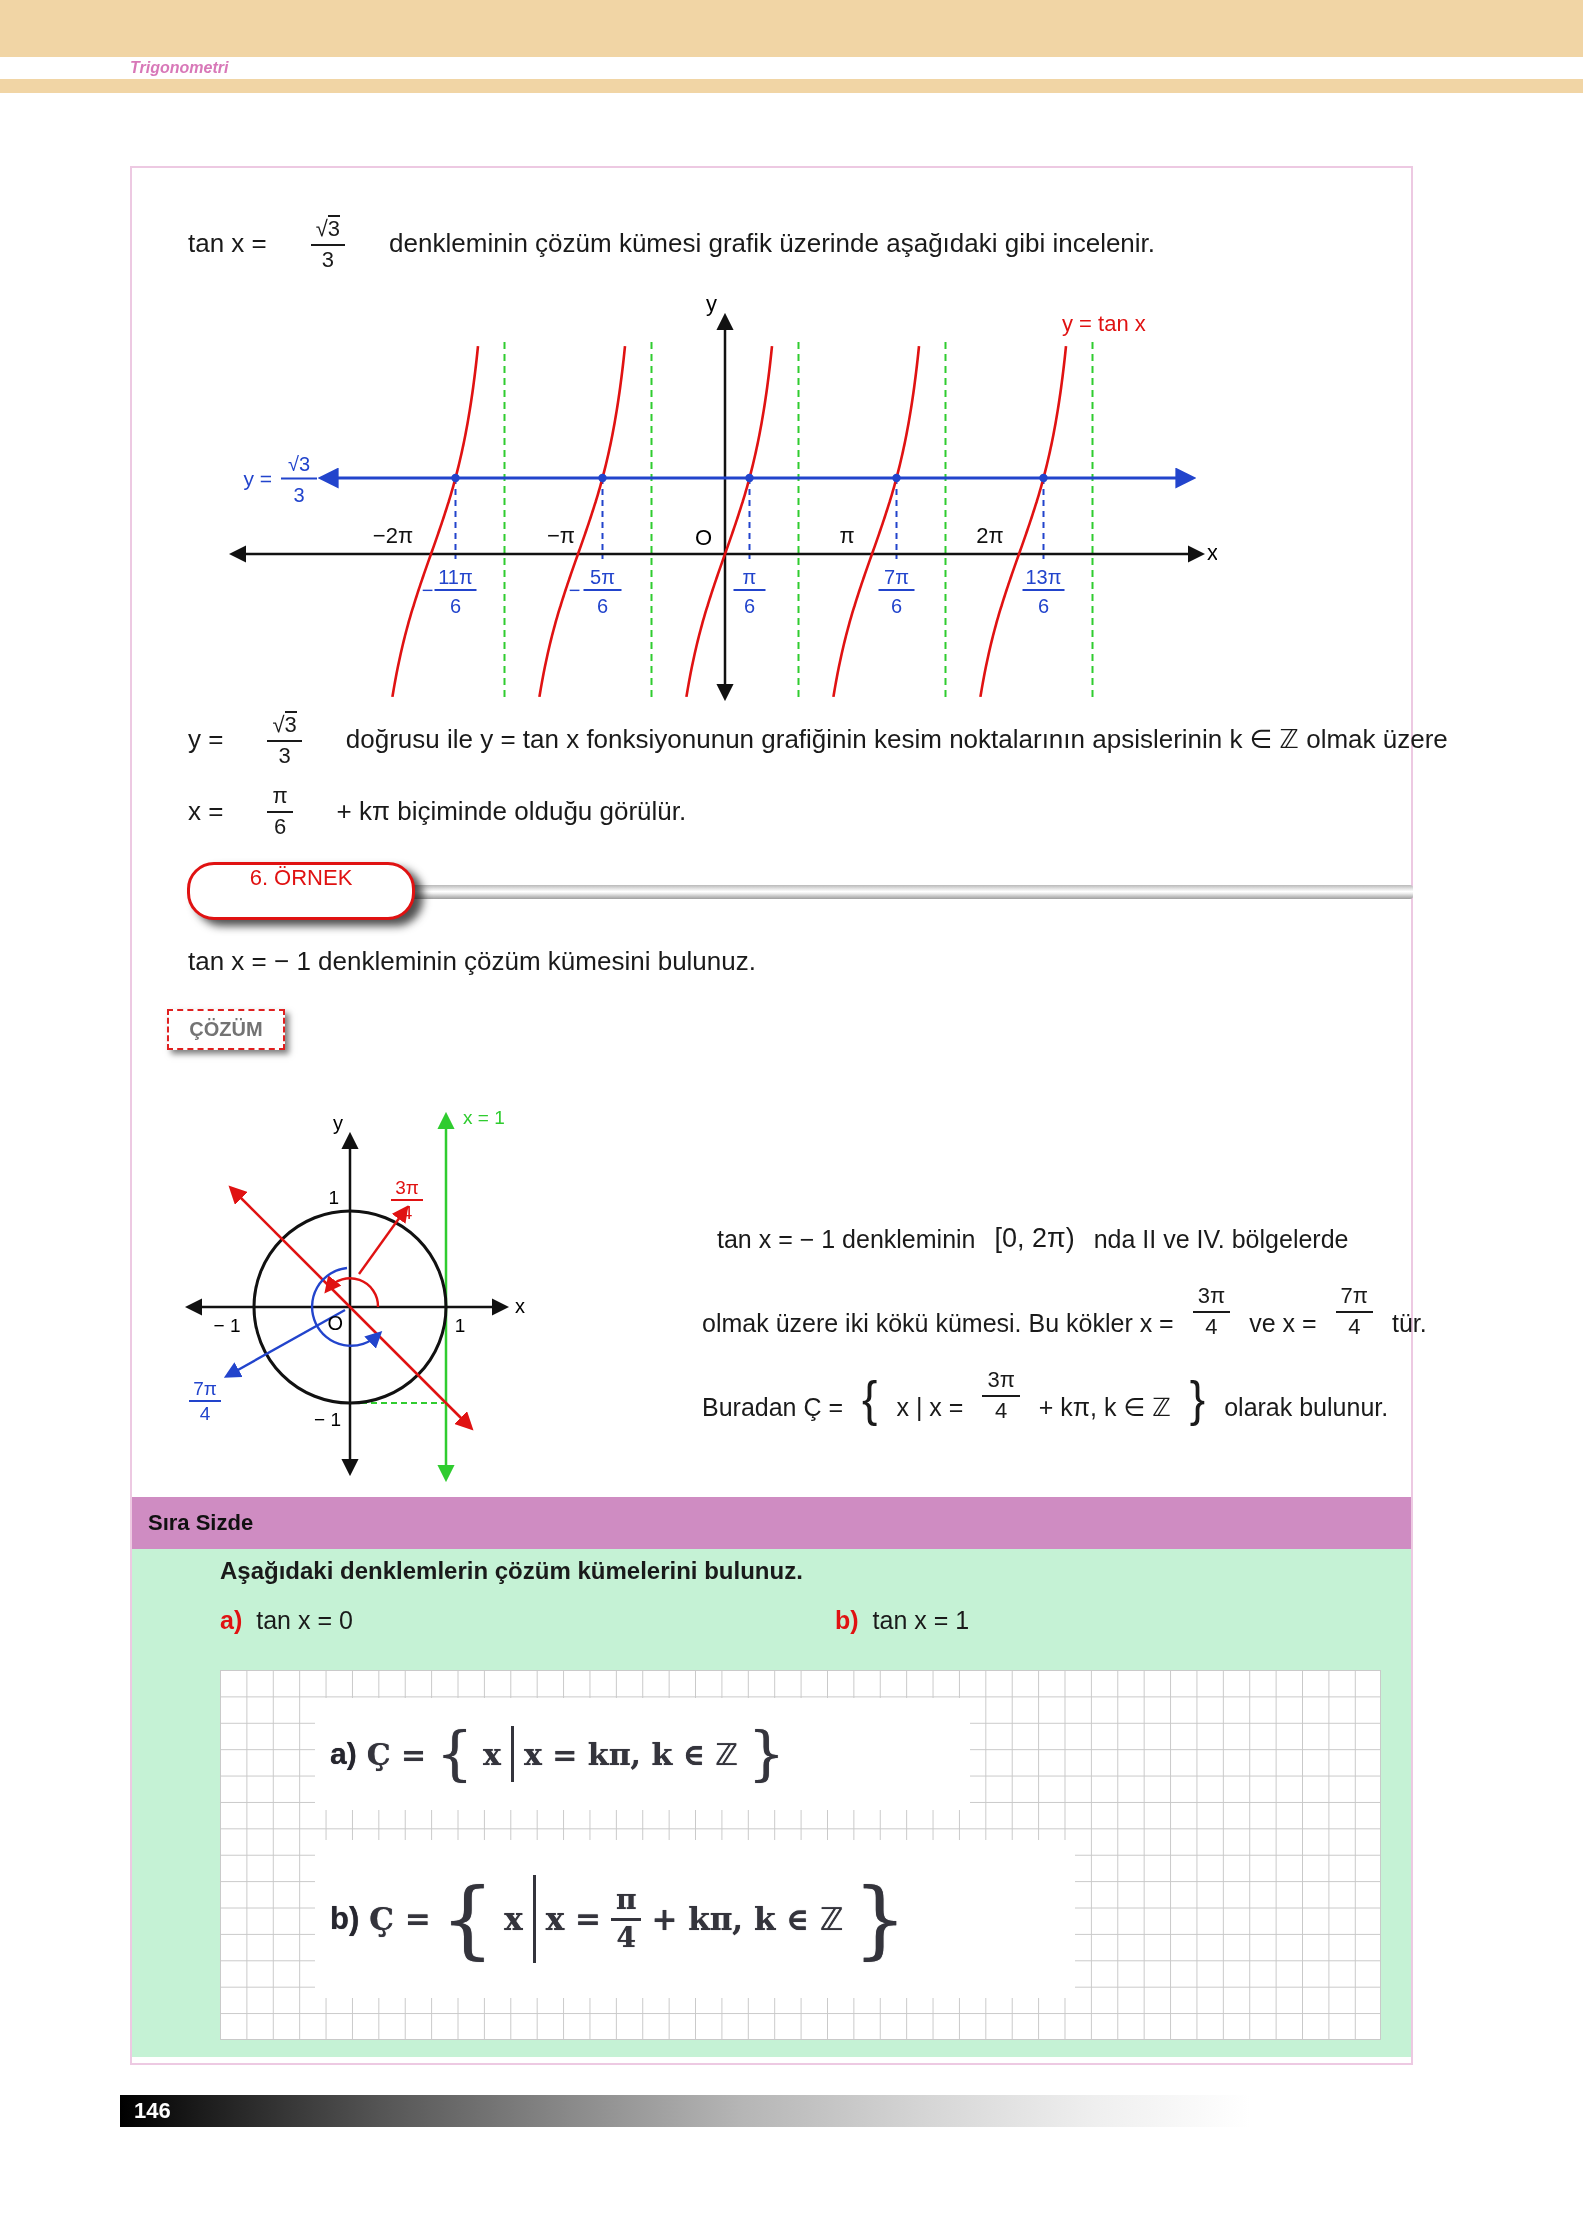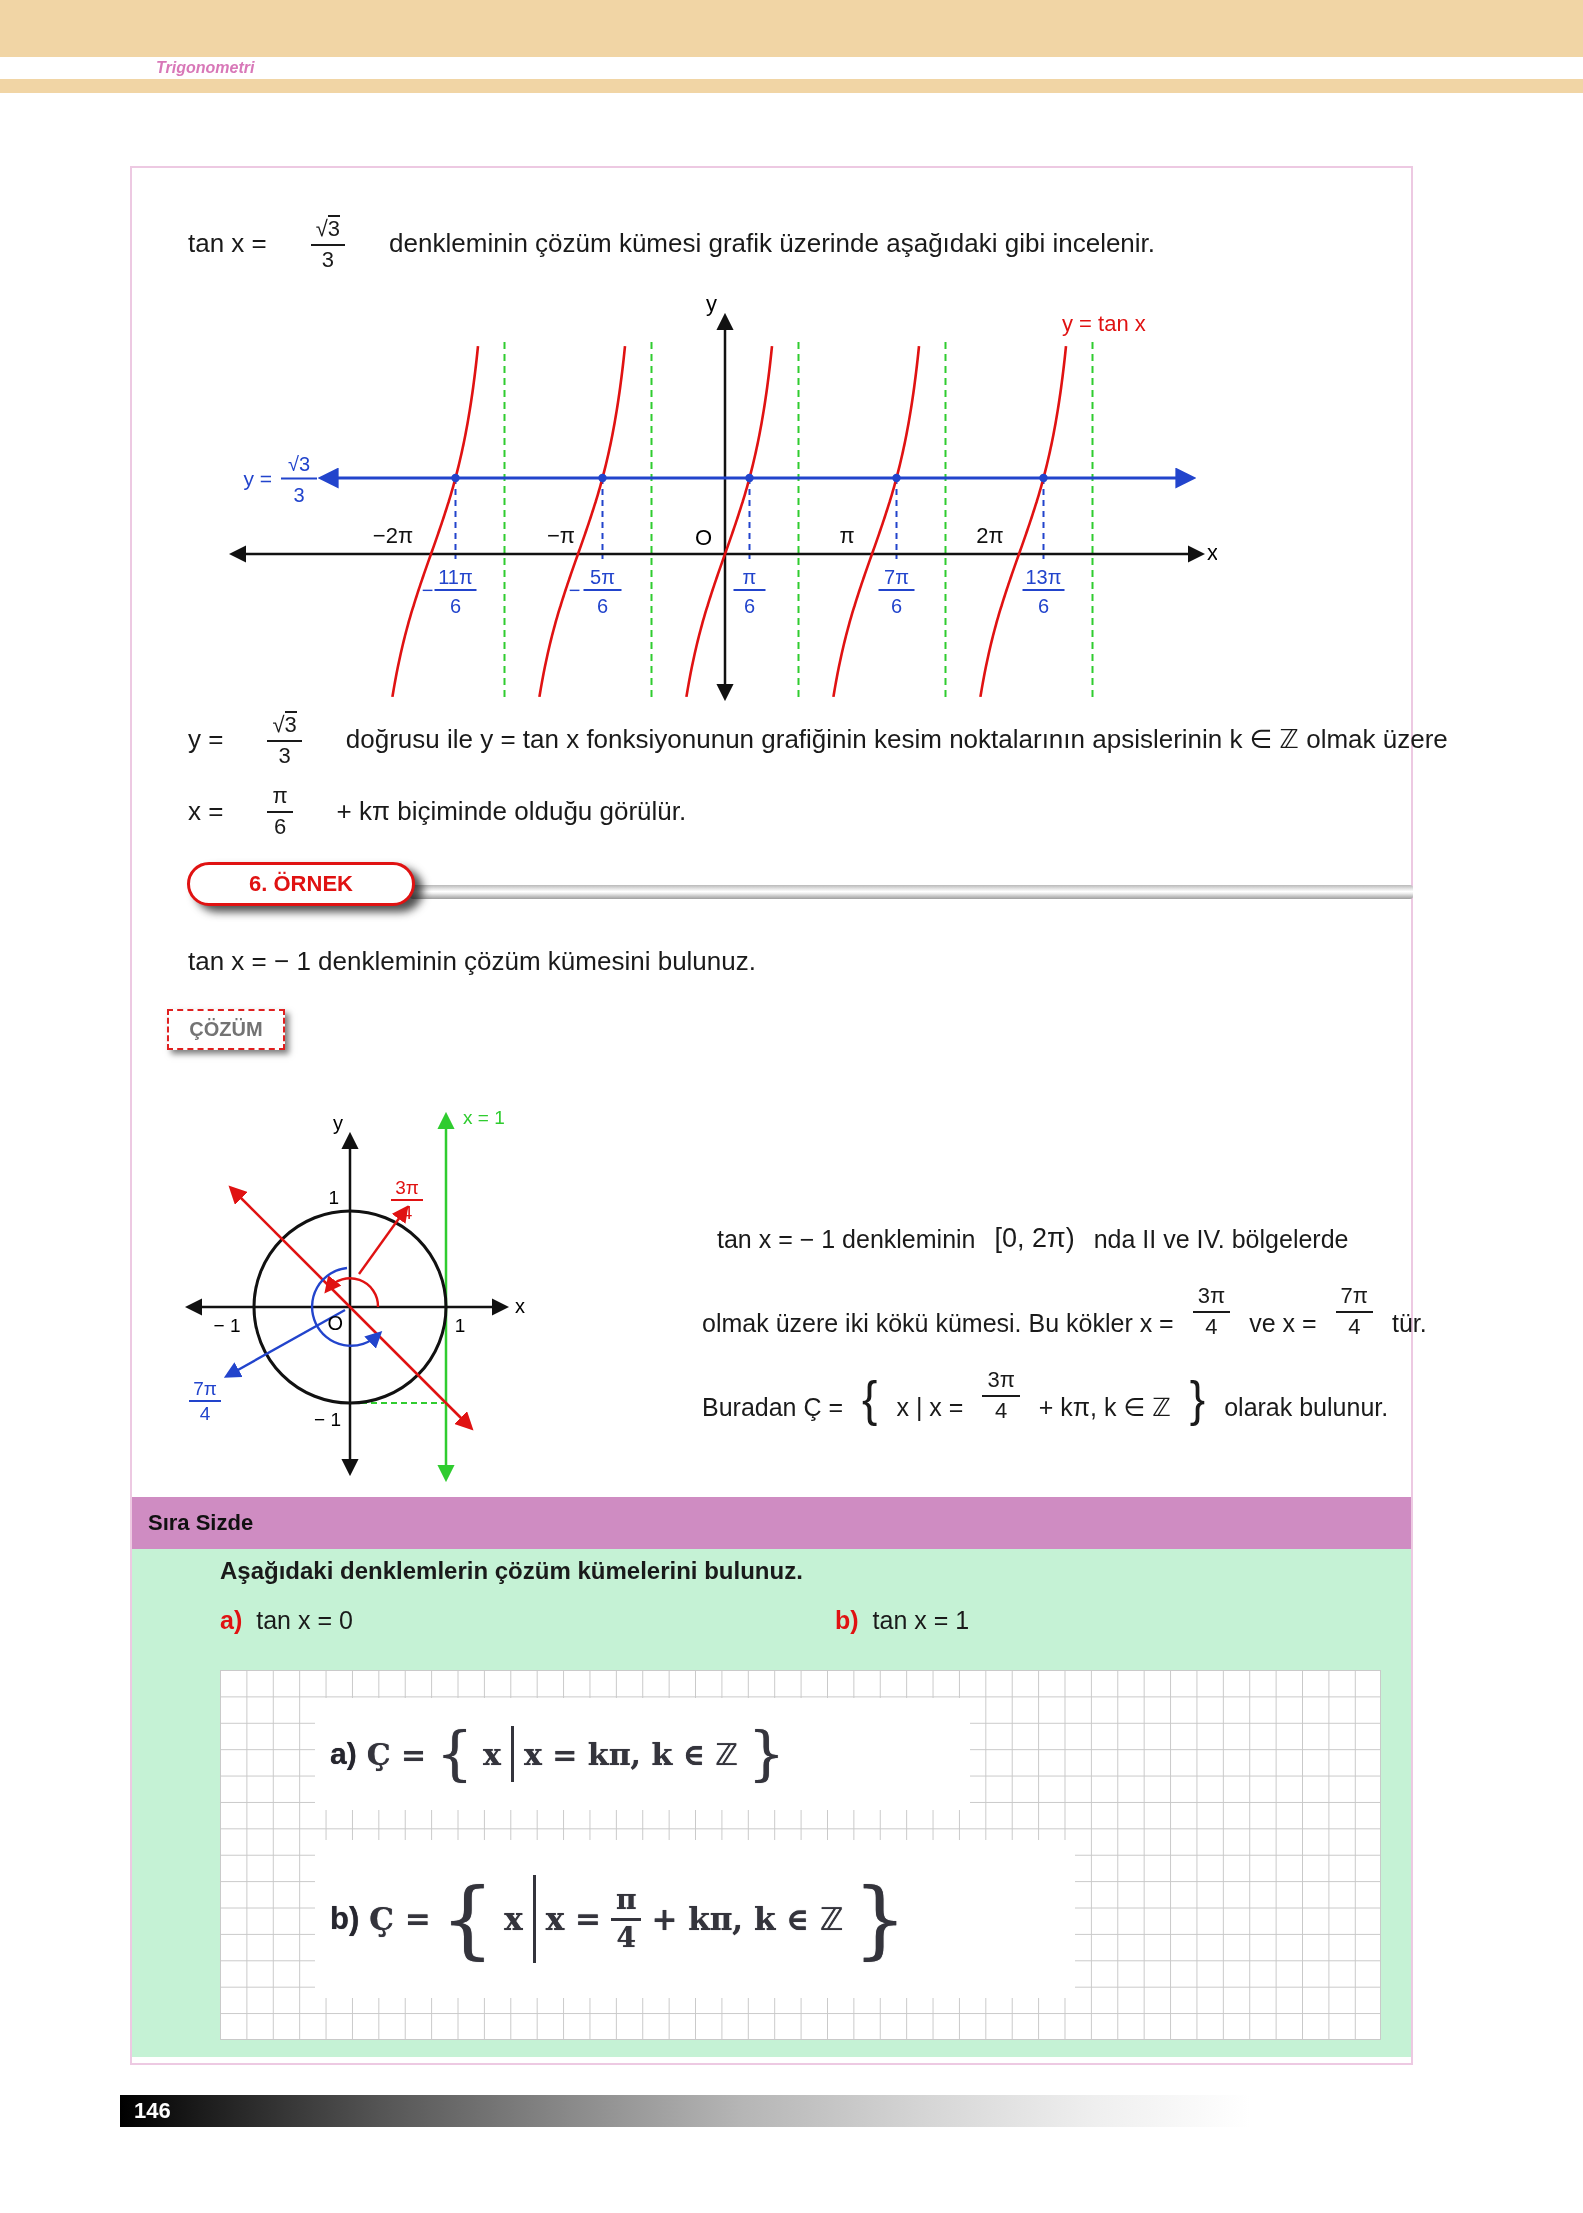--- a/index.html
+++ b/index.html
@@ -1,33 +1,33 @@
 <!DOCTYPE html>
 <html><head>
 <meta charset="utf-8">
 <style>
   html,body{margin:0;padding:0;background:#fff;}
   .page{position:relative;width:1583px;height:2213px;background:#fff;overflow:hidden;
         font-family:"Liberation Sans","DejaVu Sans",sans-serif;color:#1a1a1a;}
   .abs{position:absolute;}
   .band{position:absolute;left:0;width:1583px;background:#f1d5a5;}
   .page-title{position:absolute;left:130px;top:57px;height:22px;line-height:22px;
-      font-size:16px;font-weight:bold;font-style:italic;color:#d878b8;margin-left:26px;}
+      font-size:16px;font-weight:bold;font-style:italic;color:#d878b8;}
   .main-box{position:absolute;left:130px;top:166px;width:1283px;height:1899px;
       border:2px solid #edc9e2;background:#fff;box-sizing:border-box;}
   .row{display:flex;align-items:center;column-gap:10px;white-space:nowrap;gap:44px;}
   .body-text{font-size:26px;}
   .frac{display:inline-flex;flex-direction:column;align-items:center;line-height:1;font-size:22px;}
   .frac>.num{border-bottom:2px solid currentColor;padding:0 5px 4px;display:inline-flex;align-items:flex-end;}
   .frac>.den{padding-top:3px;}
   .vin{border-top:2px solid currentColor;padding-top:1px;}.red{color:#e01212}
-  .btn-ornek{position:absolute;left:55px;top:694px;width:228px;height:44px;background:#fff;
+  .btn-ornek{position:absolute;left:55px;top:694px;width:228px;height:58px;background:#fff;
       border:3px solid #e01212;border-radius:27px;box-sizing:border-box;z-index:2;
-      display:flex;align-items:center;justify-content:center;
-      font-size:22px;font-weight:bold;color:#e01212;
+      display:flex;justify-content:center;
+      font-size:22px;font-weight:normal;color:#e01212;
       box-shadow:8px 6px 9px rgba(20,20,20,.75);}
   .hrule{position:absolute;left:278px;top:717px;width:1003px;height:14px;z-index:1;border-radius:3px;
       background:linear-gradient(to bottom,#b9b9b9 0%,#e6e6e6 28%,#ffffff 46%,#f2f2f2 58%,#c9c9c9 78%,#9e9e9e 100%);}
   .btn-cozum{position:absolute;left:35px;top:841px;width:118px;height:41px;background:#fff;
       border:2px dashed #e02020;box-sizing:border-box;display:flex;align-items:center;justify-content:center;
       font-size:20px;font-weight:bold;color:#737373;box-shadow:4px 4px 6px rgba(0,0,0,.5);}
   .sol-row{position:absolute;left:570px;display:flex;align-items:flex-end;column-gap:19px;font-size:25px;white-space:nowrap;}
   .brace{font-size:46px;font-weight:300;line-height:1;transform:scaleY(1.08);}
   .intv{font-size:27px;}
   .sira-bar{position:absolute;left:0;top:1329px;width:1279px;height:52px;background:#cf8cc2;

